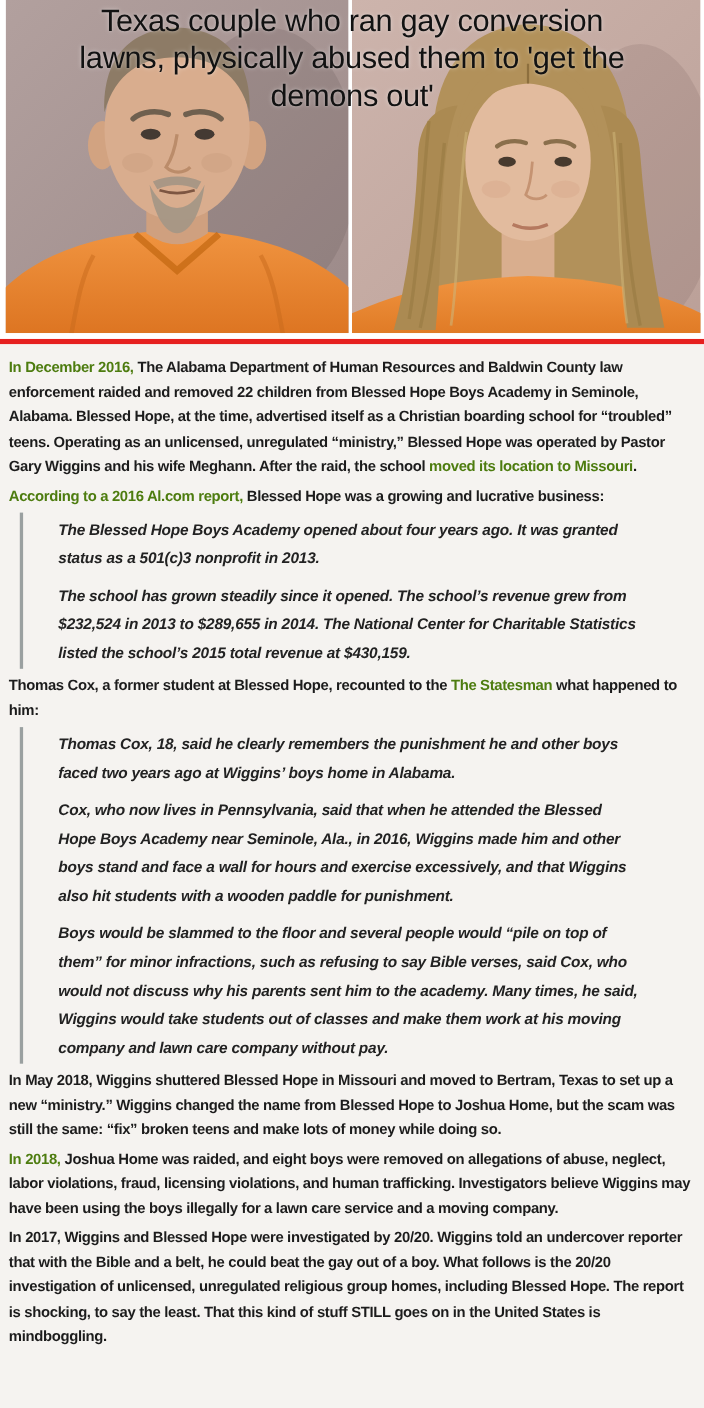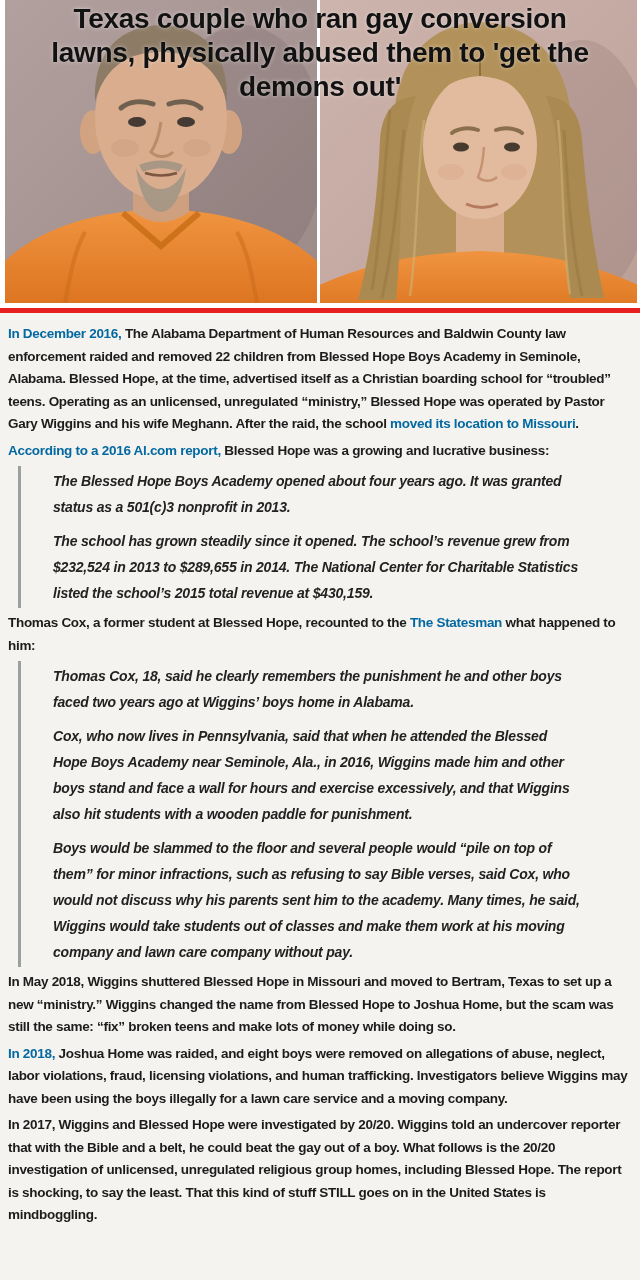--- a/index.html
+++ b/index.html
@@ -17,42 +17,42 @@
     display: flex; gap: 3px;
   }
   .photo { height: 303px; overflow: hidden; }
   .photo svg { display: block; width: 100%; height: 100%; }
   .photo-left  { width: 312px; }
   .photo-right { width: 317px; }
   .headline {
     position: absolute; top: 0; left: 0; width: 640px;
     padding: 2px 14px 0;
     text-align: center;
-    font-size: 28px; font-weight: bold; letter-spacing: -0.3px;
+    font-size: 28px; font-weight: normal; letter-spacing: -0.3px;
     line-height: 34px; color: #121212;
     text-shadow: 0 0 5px rgba(255,255,255,0.38), 0 0 2px rgba(255,255,255,0.3);
     z-index: 5;
   }
   .divider { width: 640px; height: 5px; background: #e6201f; }
   
   .article {
     width: 640px; height: 967px; overflow: hidden;
     background: #f5f3f0;
     padding: 10px 8px 0 8px;
     color: #1c1c1c;
   }
   .lead {
     font-size: 17px; font-weight: bold; letter-spacing: -0.3px;
     line-height: 29px; margin: 0 0 6px 0;
   }
   .para {
     font-size: 13.5px; font-weight: bold; letter-spacing: -0.3px;
     line-height: 22.5px; margin: 0 0 4px 0;
   }
-  .red { color: #0369a1; }
+  .red { color: #4d7c0f; }
   .quote {
     margin: 4px 52px 4px 10px;
     border-left: 3px solid #9aa0a0;
     padding: 2px 0 2px 32px;
   }
   .quote p {
     font-size: 14px; font-style: italic; font-weight: bold;
     letter-spacing: -0.2px; line-height: 26px;
     color: #222; margin: 0 0 8px 0;
   }

